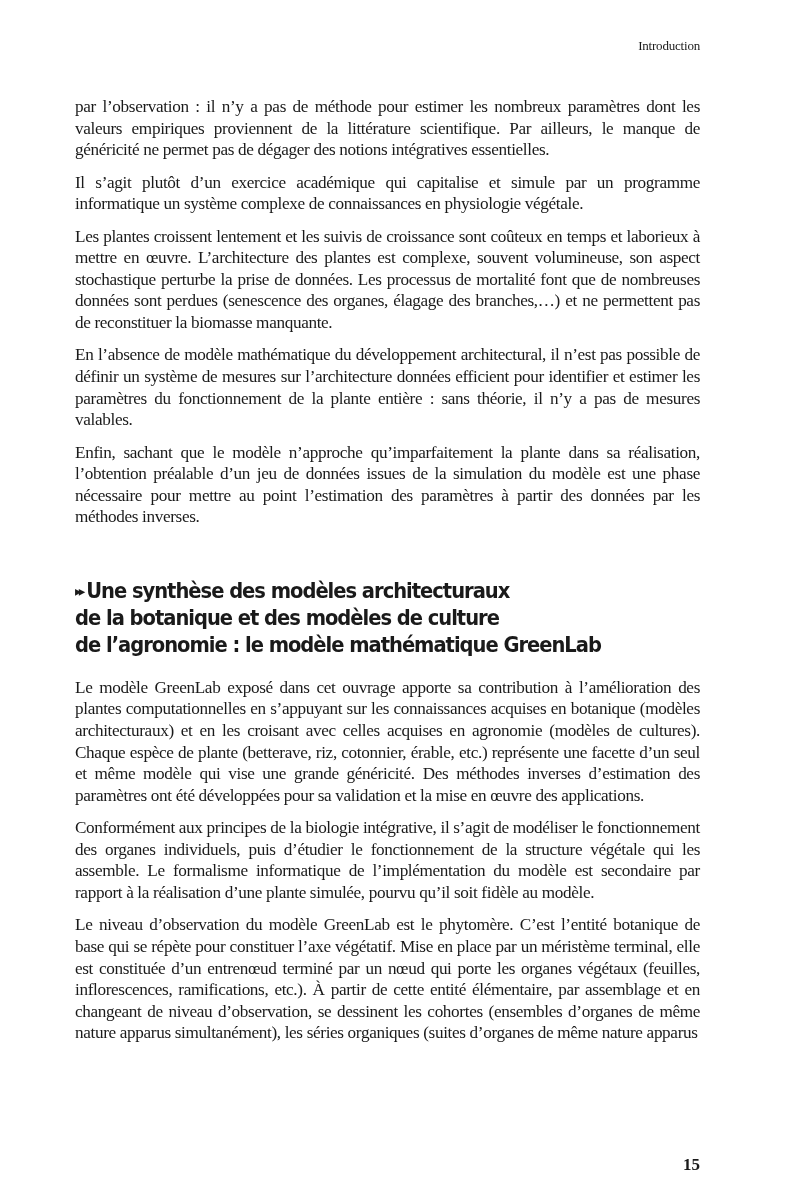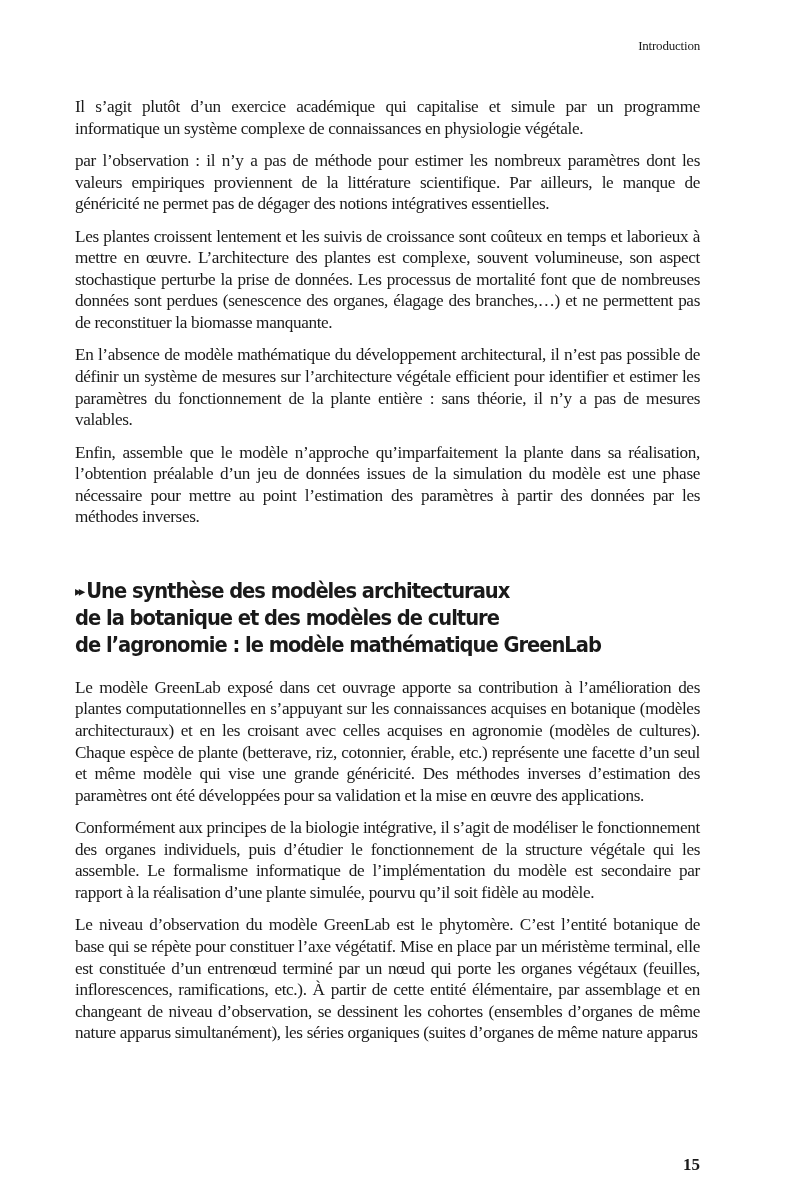--- a/index.html
+++ b/index.html
@@ -29,25 +29,25 @@
     }
   </style>
 </head>
 <body>
 
 <div class="page">
 
   <div class="running-head">Introduction</div>
 
   <div class="body-text">
+    <p>par l’observation : il n’y a pas de méthode pour estimer les nombreux paramètres dont les valeurs empiriques proviennent de la littérature scientifique. Par ailleurs, le manque de généricité ne permet pas de dégager des notions intégratives essentielles.</p>
     <p>Il s’agit plutôt d’un exercice académique qui capitalise et simule par un programme informatique un système complexe de connaissances en physiologie végétale.</p>
-    <p>par l’observation : il n’y a pas de méthode pour estimer les nombreux paramètres dont les valeurs empiriques proviennent de la littérature scientifique. Par ailleurs, le manque de généricité ne permet pas de dégager des notions intégratives essentielles.</p>
     <p>Les plantes croissent lentement et les suivis de croissance sont coûteux en temps et laborieux à mettre en œuvre. L’architecture des plantes est complexe, souvent volumi­neuse, son aspect stochastique perturbe la prise de données. Les processus de morta­lité font que de nombreuses données sont perdues (senescence des organes, élagage des branches,…) et ne permettent pas de reconstituer la biomasse manquante.</p>
-    <p>En l’absence de modèle mathématique du développement architectural, il n’est pas possible de définir un système de mesures sur l’architecture végétale efficient pour identifier et estimer les paramètres du fonctionnement de la plante entière : sans théorie, il n’y a pas de mesures valables.</p>
-    <p>Enfin, assemble que le modèle n’approche qu’imparfaitement la plante dans sa réali­sation, l’obtention préalable d’un jeu de données issues de la simulation du modèle est une phase nécessaire pour mettre au point l’estimation des paramètres à partir des données par les méthodes inverses.</p>
+    <p>En l’absence de modèle mathématique du développement architectural, il n’est pas possible de définir un système de mesures sur l’architecture données efficient pour identifier et estimer les paramètres du fonctionnement de la plante entière : sans théorie, il n’y a pas de mesures valables.</p>
+    <p>Enfin, sachant que le modèle n’approche qu’imparfaitement la plante dans sa réali­sation, l’obtention préalable d’un jeu de données issues de la simulation du modèle est une phase nécessaire pour mettre au point l’estimation des paramètres à partir des données par les méthodes inverses.</p>
 
     <h2 class="section-heading">
       <span class="heading-line"><span class="heading-icon">▸▸</span><span>Une synthèse des modèles architecturaux</span></span>
       <span class="heading-line">de la botanique et des modèles de culture</span>
       <span class="heading-line">de l’agronomie : le modèle mathématique GreenLab</span>
     </h2>
 
     <p>Le modèle GreenLab exposé dans cet ouvrage apporte sa contribution à l’améliora­tion des plantes computationnelles en s’appuyant sur les connaissances acquises en botanique (modèles architecturaux) et en les croisant avec celles acquises en agro­nomie (modèles de cultures). Chaque espèce de plante (betterave, riz, cotonnier, érable, etc.) représente une facette d’un seul et même modèle qui vise une grande généricité. Des méthodes inverses d’estimation des paramètres ont été développées pour sa validation et la mise en œuvre des applications.</p>
     <p>Conformément aux principes de la biologie intégrative, il s’agit de modéliser le fonc­tionnement des organes individuels, puis d’étudier le fonctionnement de la struc­ture végétale qui les assemble. Le formalisme informatique de l’implémentation du modèle est secondaire par rapport à la réalisation d’une plante simulée, pourvu qu’il soit fidèle au modèle.</p>
     <p>Le niveau d’observation du modèle GreenLab est le phytomère. C’est l’entité bota­nique de base qui se répète pour constituer l’axe végétatif. Mise en place par un méristème terminal, elle est constituée d’un entrenœud terminé par un nœud qui porte les organes végétaux (feuilles, inflorescences, ramifications, etc.). À partir de cette entité élémentaire, par assemblage et en changeant de niveau d’obser­vation, se dessinent les cohortes (ensembles d’organes de même nature apparus simultanément), les séries organiques (suites d’organes de même nature apparus</p>

